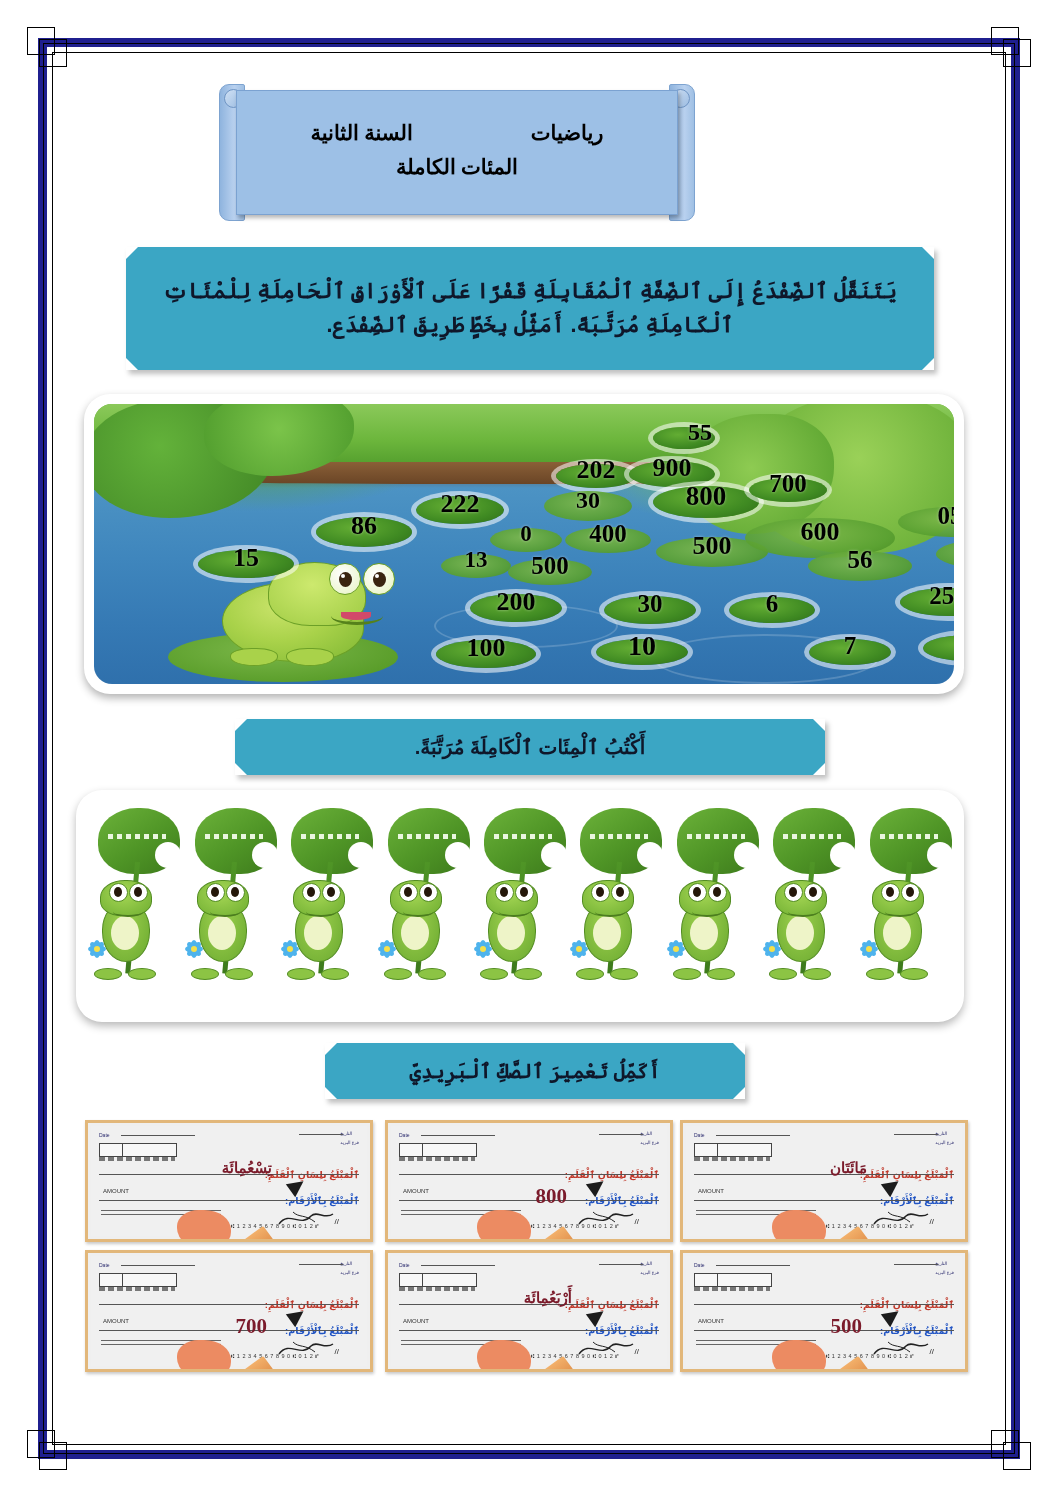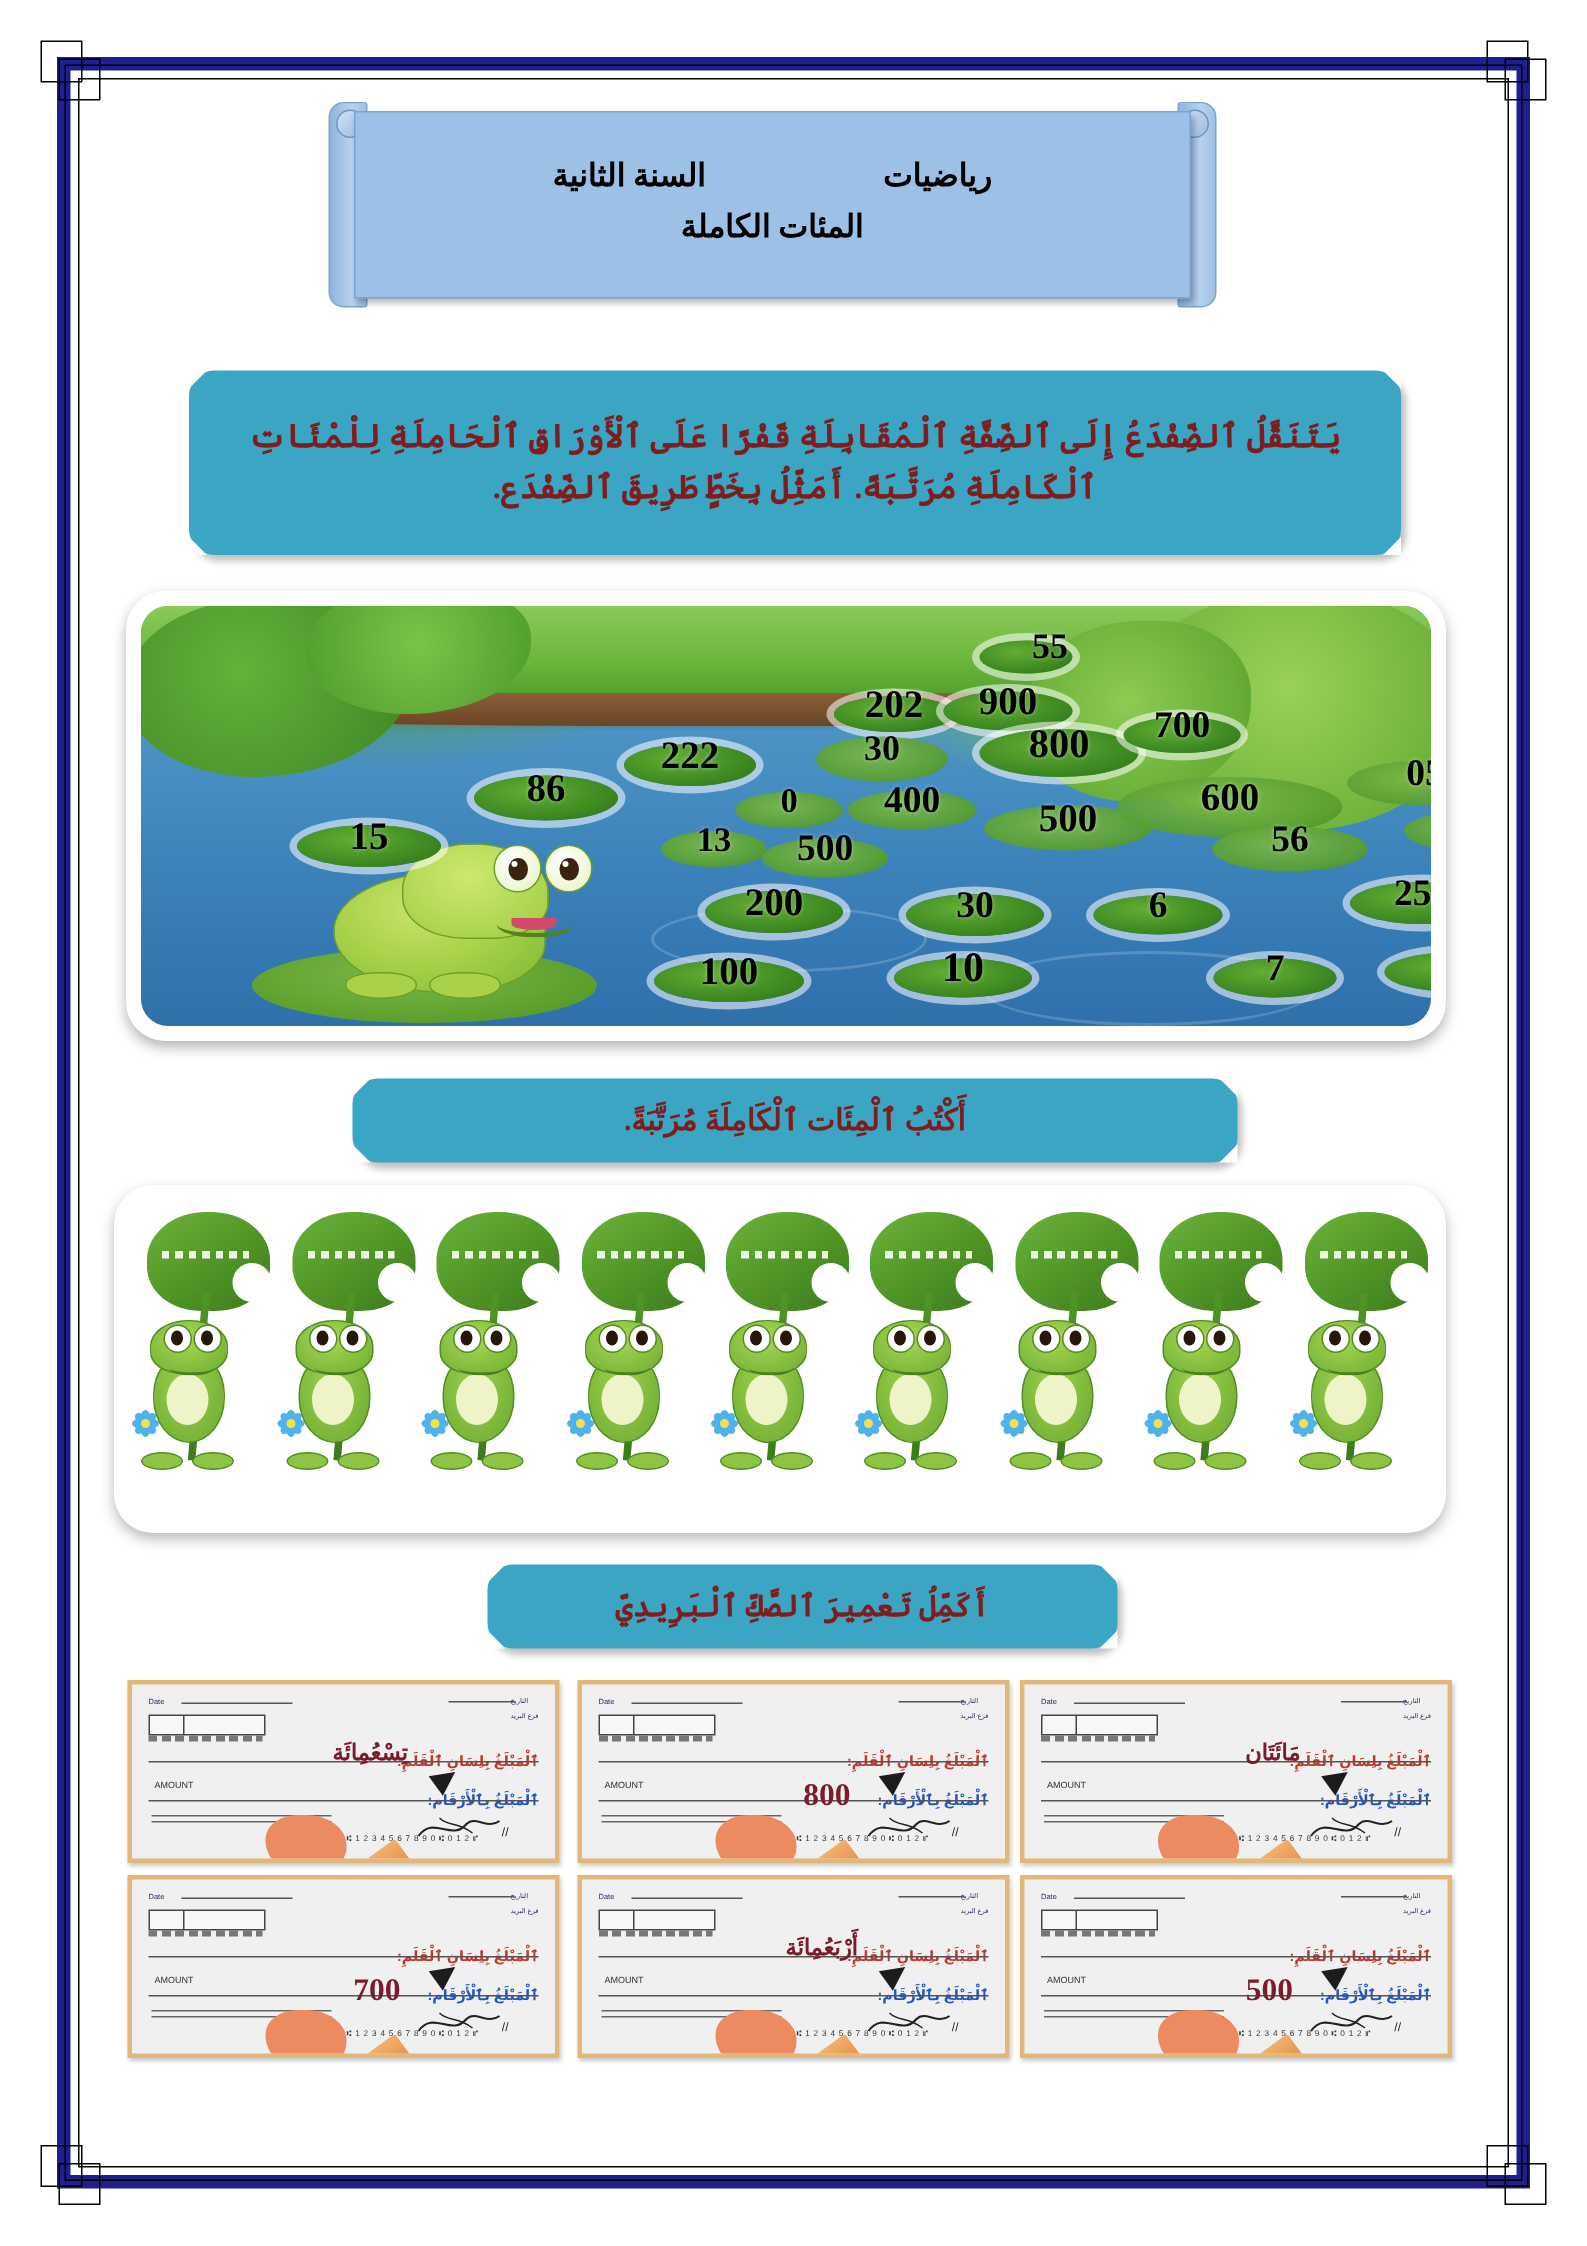--- a/index.html
+++ b/index.html
@@ -30,21 +30,21 @@
   .corner i.b{left:12px;top:12px;}
   .c-tl{left:-20px;top:-20px;}
   .c-tr{right:-20px;top:-20px;}
   .c-bl{left:-20px;bottom:-20px;}
   .c-br{right:-20px;bottom:-20px;}
 
   .sheet{position:absolute;left:0;top:0;width:1058px;height:1497px;}
 
   
   .scroll-banner{
-    position:absolute;left:219px;top:68px;width:592px;height:137px;
+    position:absolute;left:219px;top:84px;width:476px;height:137px;
   }
   .scroll-roll-left,.scroll-roll-right{
     position:absolute;top:0;width:26px;height:137px;
     background:linear-gradient(to left,#9fc0e4 0%,#b9d1ef 40%,#8fb4de 100%);
     border:1px solid #7da3d0;box-sizing:border-box;
   }
   .scroll-roll-left{left:0;border-radius:10px 2px 2px 10px;}
   .scroll-roll-right{right:0;border-radius:2px 10px 10px 2px;}
   .scroll-roll-left::before{
     content:"";position:absolute;left:4px;top:4px;width:17px;height:17px;
@@ -69,24 +69,24 @@
     direction:rtl;
   }
   .scroll-line.l1{top:30px;}
   .scroll-line.l2{top:64px;}
   .hdr-subject{display:inline-block;margin-left:118px;}
   .hdr-year{display:inline-block;}
 
   
   .teal-band{
     position:absolute;background:#3ba6c4;
-    color:#7f1d1d;font-weight:bold;direction:rtl;text-align:center;
-    font-family:Liberation Serif, serif;
+    color:#0f172a;font-weight:bold;direction:rtl;text-align:center;
+    font-family:Liberation Sans, sans-serif;
     box-shadow:3px 4px 5px rgba(0,0,0,.25);
-    display:flex;align-items:center;justify-content:center;border-radius:17px;
+    display:flex;align-items:center;justify-content:center;
   }
   .teal-band .txt{padding:0 18px;line-height:1.55;}
   .notch{position:absolute;width:0;height:0;}
   .n-tl{left:0;top:0;border-top:12px solid #fff;border-right:12px solid transparent;}
   .n-tr{right:0;top:0;border-top:12px solid #fff;border-left:12px solid transparent;}
   .n-bl{left:0;bottom:0;border-bottom:12px solid #fff;border-right:12px solid transparent;}
   .n-br{right:0;bottom:0;border-bottom:12px solid #fff;border-left:12px solid transparent;}
 
   #band-main{left:126px;top:247px;width:808px;height:123px;font-size:21.5px;}
   #band-write{left:235px;top:719px;width:590px;height:56px;font-size:20px;}

